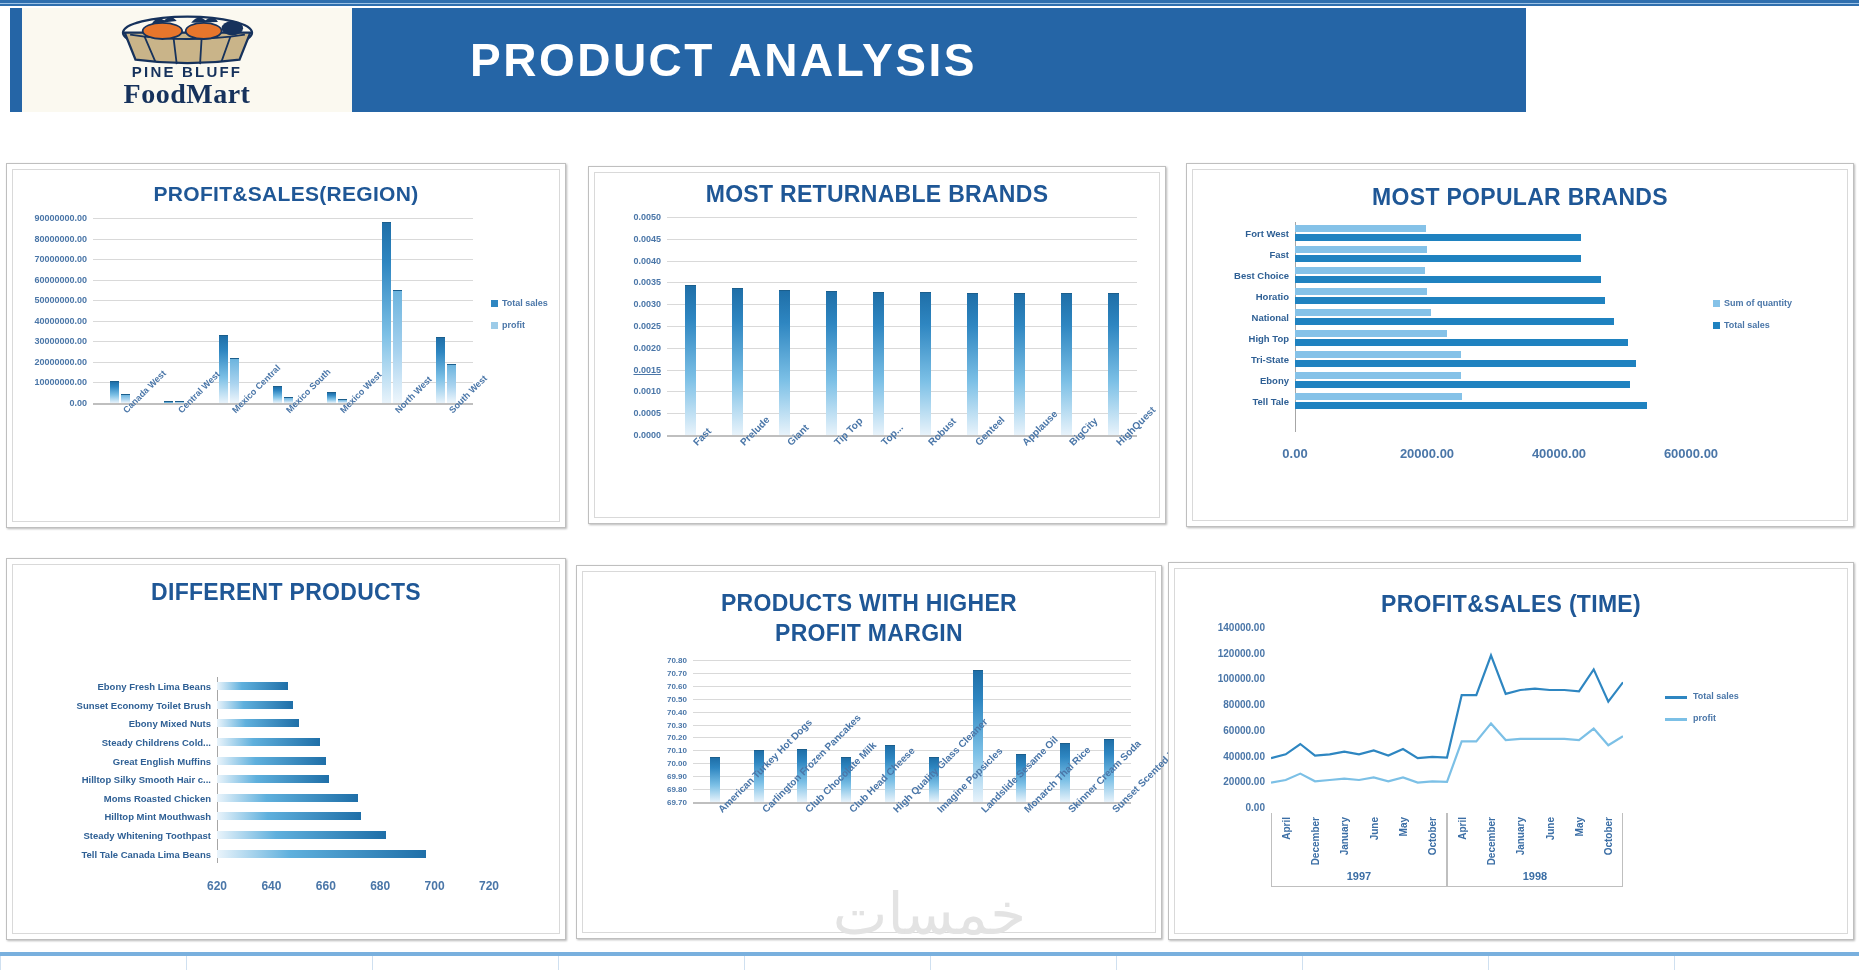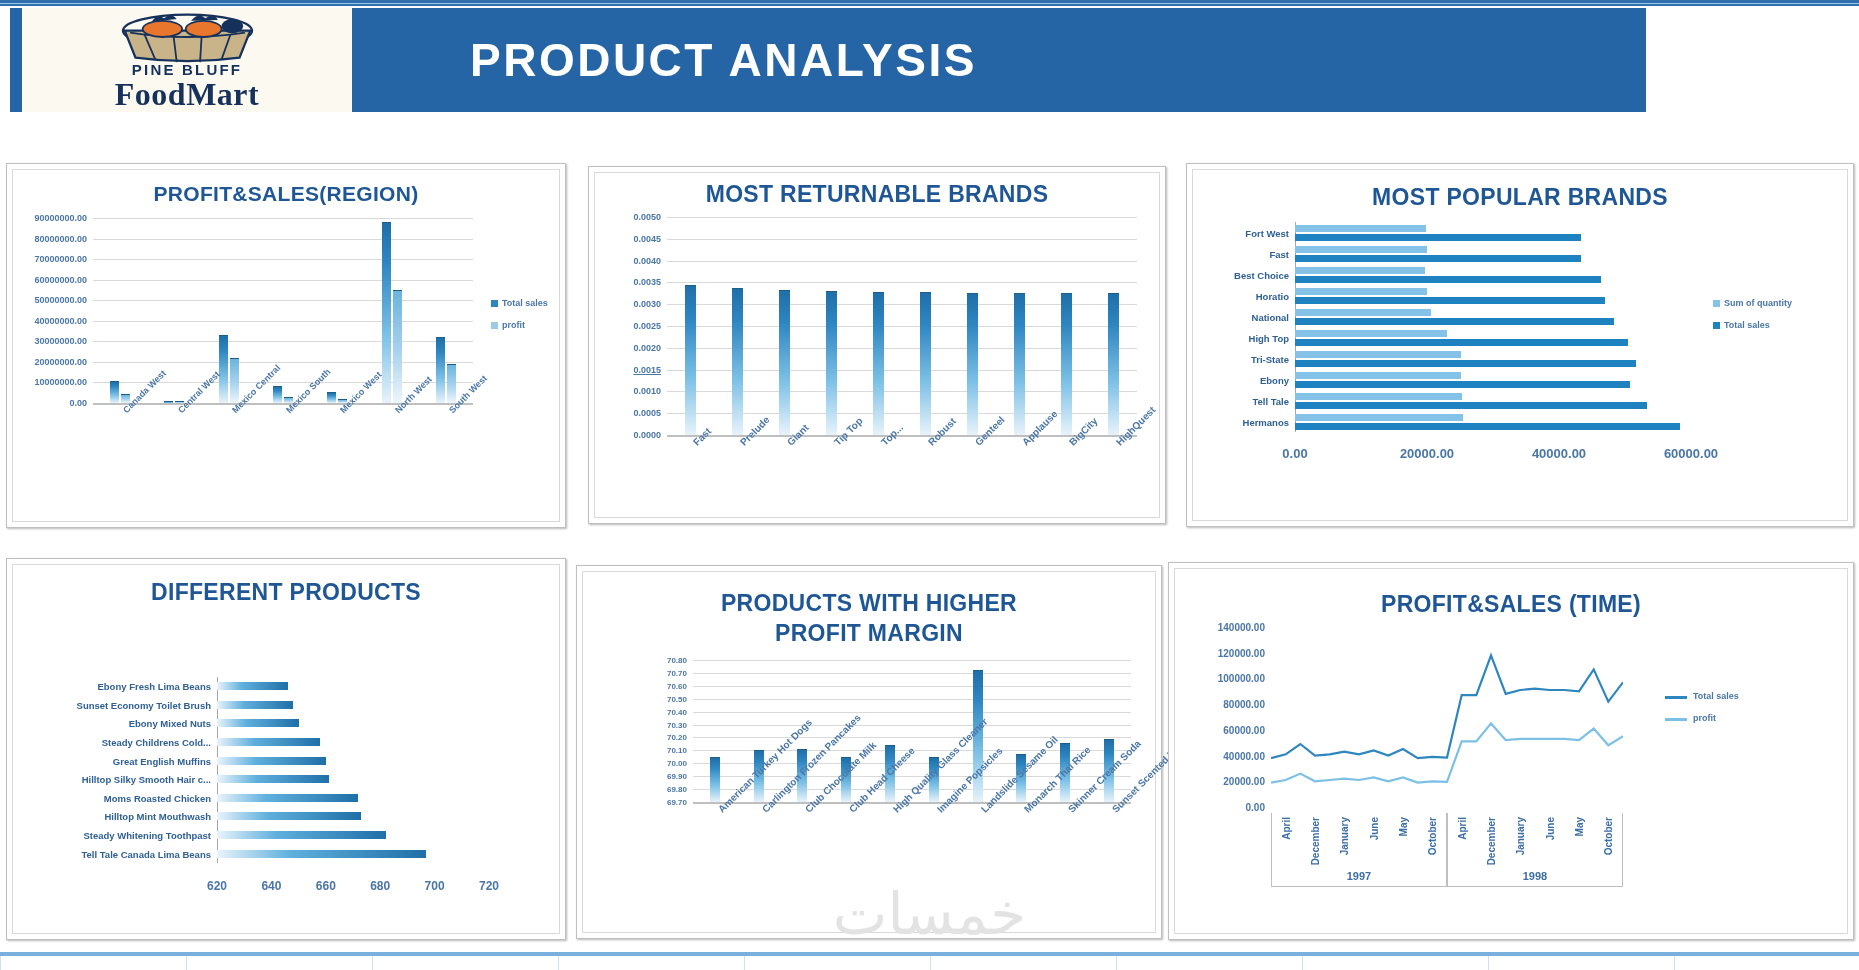--- a/index.html
+++ b/index.html
@@ -7,29 +7,29 @@
     width: 1859px; height: 970px;
     background: #ffffff;
     font-family: "Liberation Sans", sans-serif;
     overflow: hidden;
   }
   .page { position: relative; width: 1859px; height: 970px; background:#fff; }
 
   
   .top-rule { position:absolute; left:0; top:0; width:1859px; height:6px; background:#2f6fae; }
   .top-rule:after{content:"";position:absolute;left:0;top:3px;width:100%;height:1px;background:#9dc3e6;}
-  .header { position:absolute; left:10px; top:8px; width:1636px; height:104px; display:flex; }
+  .header { position:absolute; left:10px; top:8px; width:1516px; height:104px; display:flex; }
   .hdr-left-block { width:12px; background:#2565a6; }
   .logo-box { width:330px; background:#fbf9f0; display:flex; flex-direction:column;
               align-items:center; justify-content:center; }
   .logo-basket { width:185px; height:52px; position:relative; }
   .logo-basket svg { width:100%; height:100%; display:block; }
   .logo-line1 { font-size:15px; font-weight:bold; color:#16325c; letter-spacing:2.2px;
                 font-family:"Liberation Sans",sans-serif; margin-top:-2px; }
-  .logo-line2 { font-size:32px; font-weight:bold; color:#16325c; letter-spacing:0.5px;
+  .logo-line2 { font-size:28px; font-weight:bold; color:#16325c; letter-spacing:0.5px;
                 font-family:"Liberation Serif",serif; line-height:1; }
   .hdr-title-bar { flex:1; background:#2565a6; display:flex; align-items:center; }
   .hdr-title { color:#ffffff; font-size:46px; font-weight:bold; letter-spacing:2.5px;
                margin-left:118px; font-family:"Liberation Sans",sans-serif; }
 
   
   .panel { position:absolute; background:#fff; border:1px solid #bfbfbf;
            box-shadow:1px 1px 2px rgba(0,0,0,.28); }
   .panel-inner { position:absolute; inset:5px; border:1px solid #d9d9d9; background:#fff; }
   .ctitle { text-align:center; color:#1f5796; font-weight:bold; letter-spacing:.3px;
@@ -325,25 +325,20 @@
           <div class="hrow" style="top: 147px; height: 21px;">
             <div class="hlabel">Ebony</div>
             <div class="hbar lightb" style="width: 166.32px; top: 2.5px; height: 7px;"></div>
             <div class="hbar dark" style="width: 335.28px; top: 11.5px; height: 7px;"></div>
           </div>
           <div class="hrow" style="top: 168px; height: 21px;">
             <div class="hlabel">Tell Tale</div>
             <div class="hbar lightb" style="width: 166.98px; top: 2.5px; height: 7px;"></div>
             <div class="hbar dark" style="width: 352.44px; top: 11.5px; height: 7px;"></div>
           </div>
-          <div class="hrow" style="top: 189px; height: 21px;">
-            <div class="hlabel">Hermanos</div>
-            <div class="hbar lightb" style="width: 167.64px; top: 2.5px; height: 7px;"></div>
-            <div class="hbar dark" style="width: 385.44px; top: 11.5px; height: 7px;"></div>
-          </div>
         </div>
       <div class="legend" id="leg3" style="left:520px;top:128px;">
           <div class="li">
             <span class="swatch" style="background: rgb(133, 194, 232);"></span>
             <span>Sum of quantity</span>
           </div>
           <div class="li">
             <span class="swatch" style="background: rgb(31, 130, 192);"></span>
             <span>Total sales</span>
           </div>

